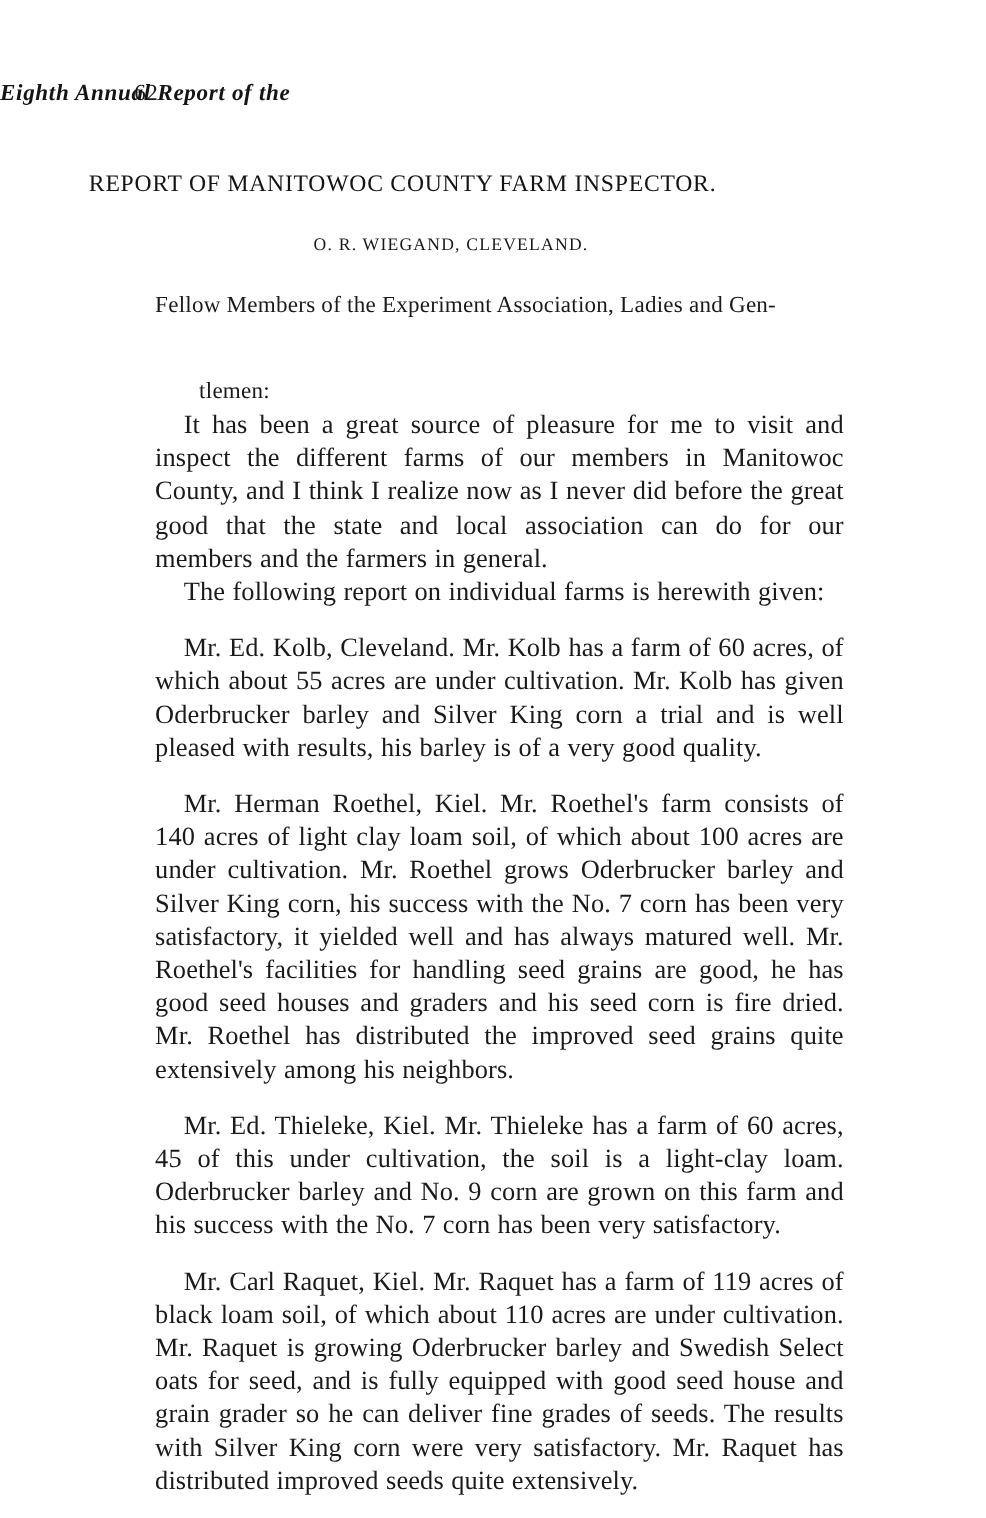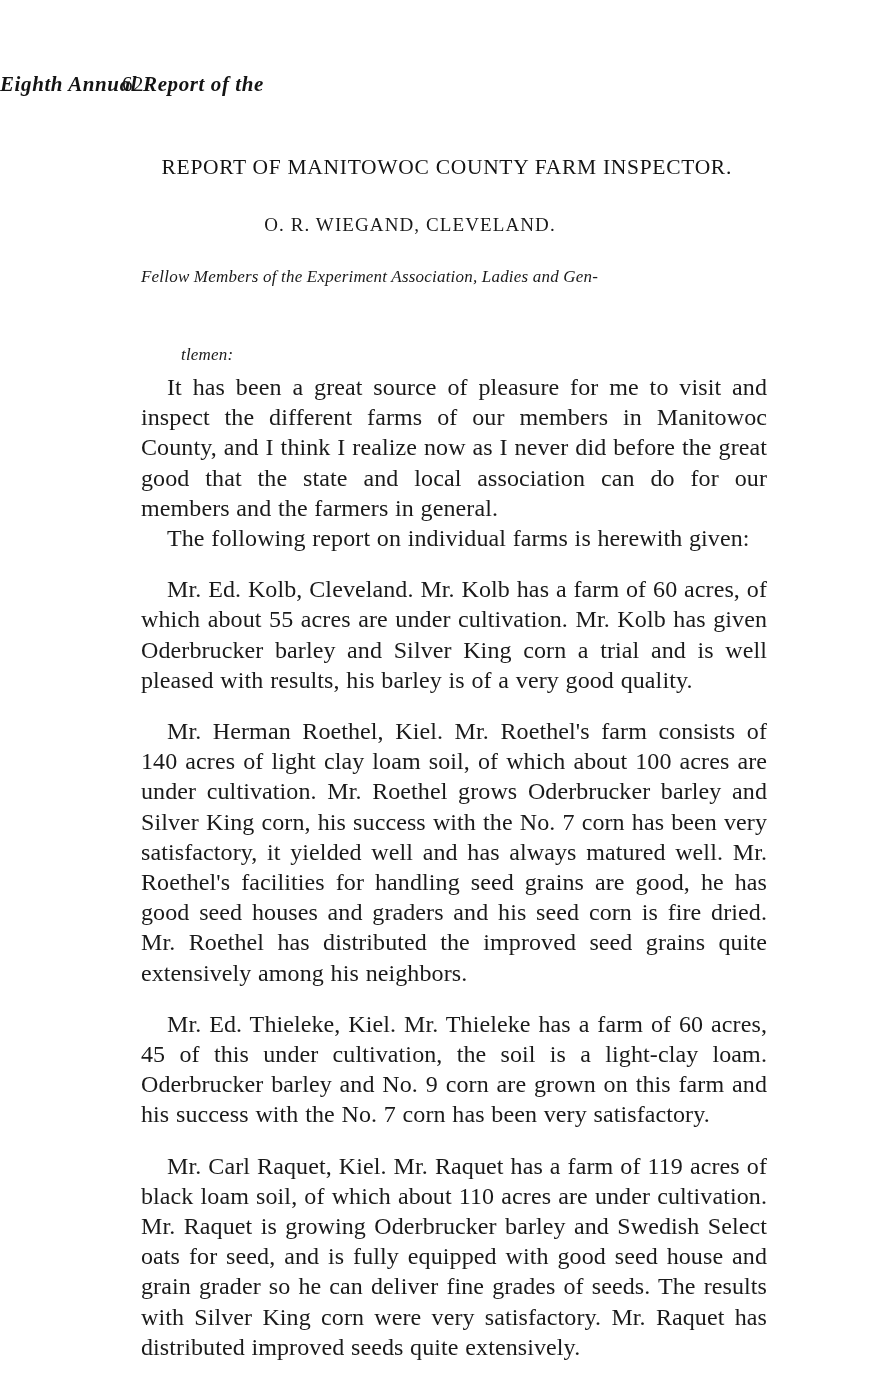--- a/index.html
+++ b/index.html
@@ -52,46 +52,45 @@
     letter-spacing: 0.6px;
     color: #141414;
   }
 
   
   .section-title {
     position: absolute;
     top: 155px;
     left: 0;
     width: 732px;
-    text-align: right;
+    text-align: center;
     font-size: 21.5px;
     letter-spacing: 0.7px;
     color: #141414;
   }
   .byline {
     position: absolute;
     top: 214px;
     left: 0;
     width: 820px;
     text-align: center;
-    font-size: 19px;
+    font-size: 16px;
     letter-spacing: 1.1px;
     color: #1a1a1a;
   }
 
   
   .body-block {
     position: absolute;
     top: 262px;
     left: 141px;
     width: 626px;
   }
   .salutation {
-    font-size: 17px;
-    font-style: italic;
+    font-size: 21px;
     line-height: 30px;
     letter-spacing: 0.2px;
     margin-bottom: 2px;
   }
   .salutation .ln2 {
     display: block;
     padding-left: 40px;
     margin-top: 48px;
   }
   p.para {

